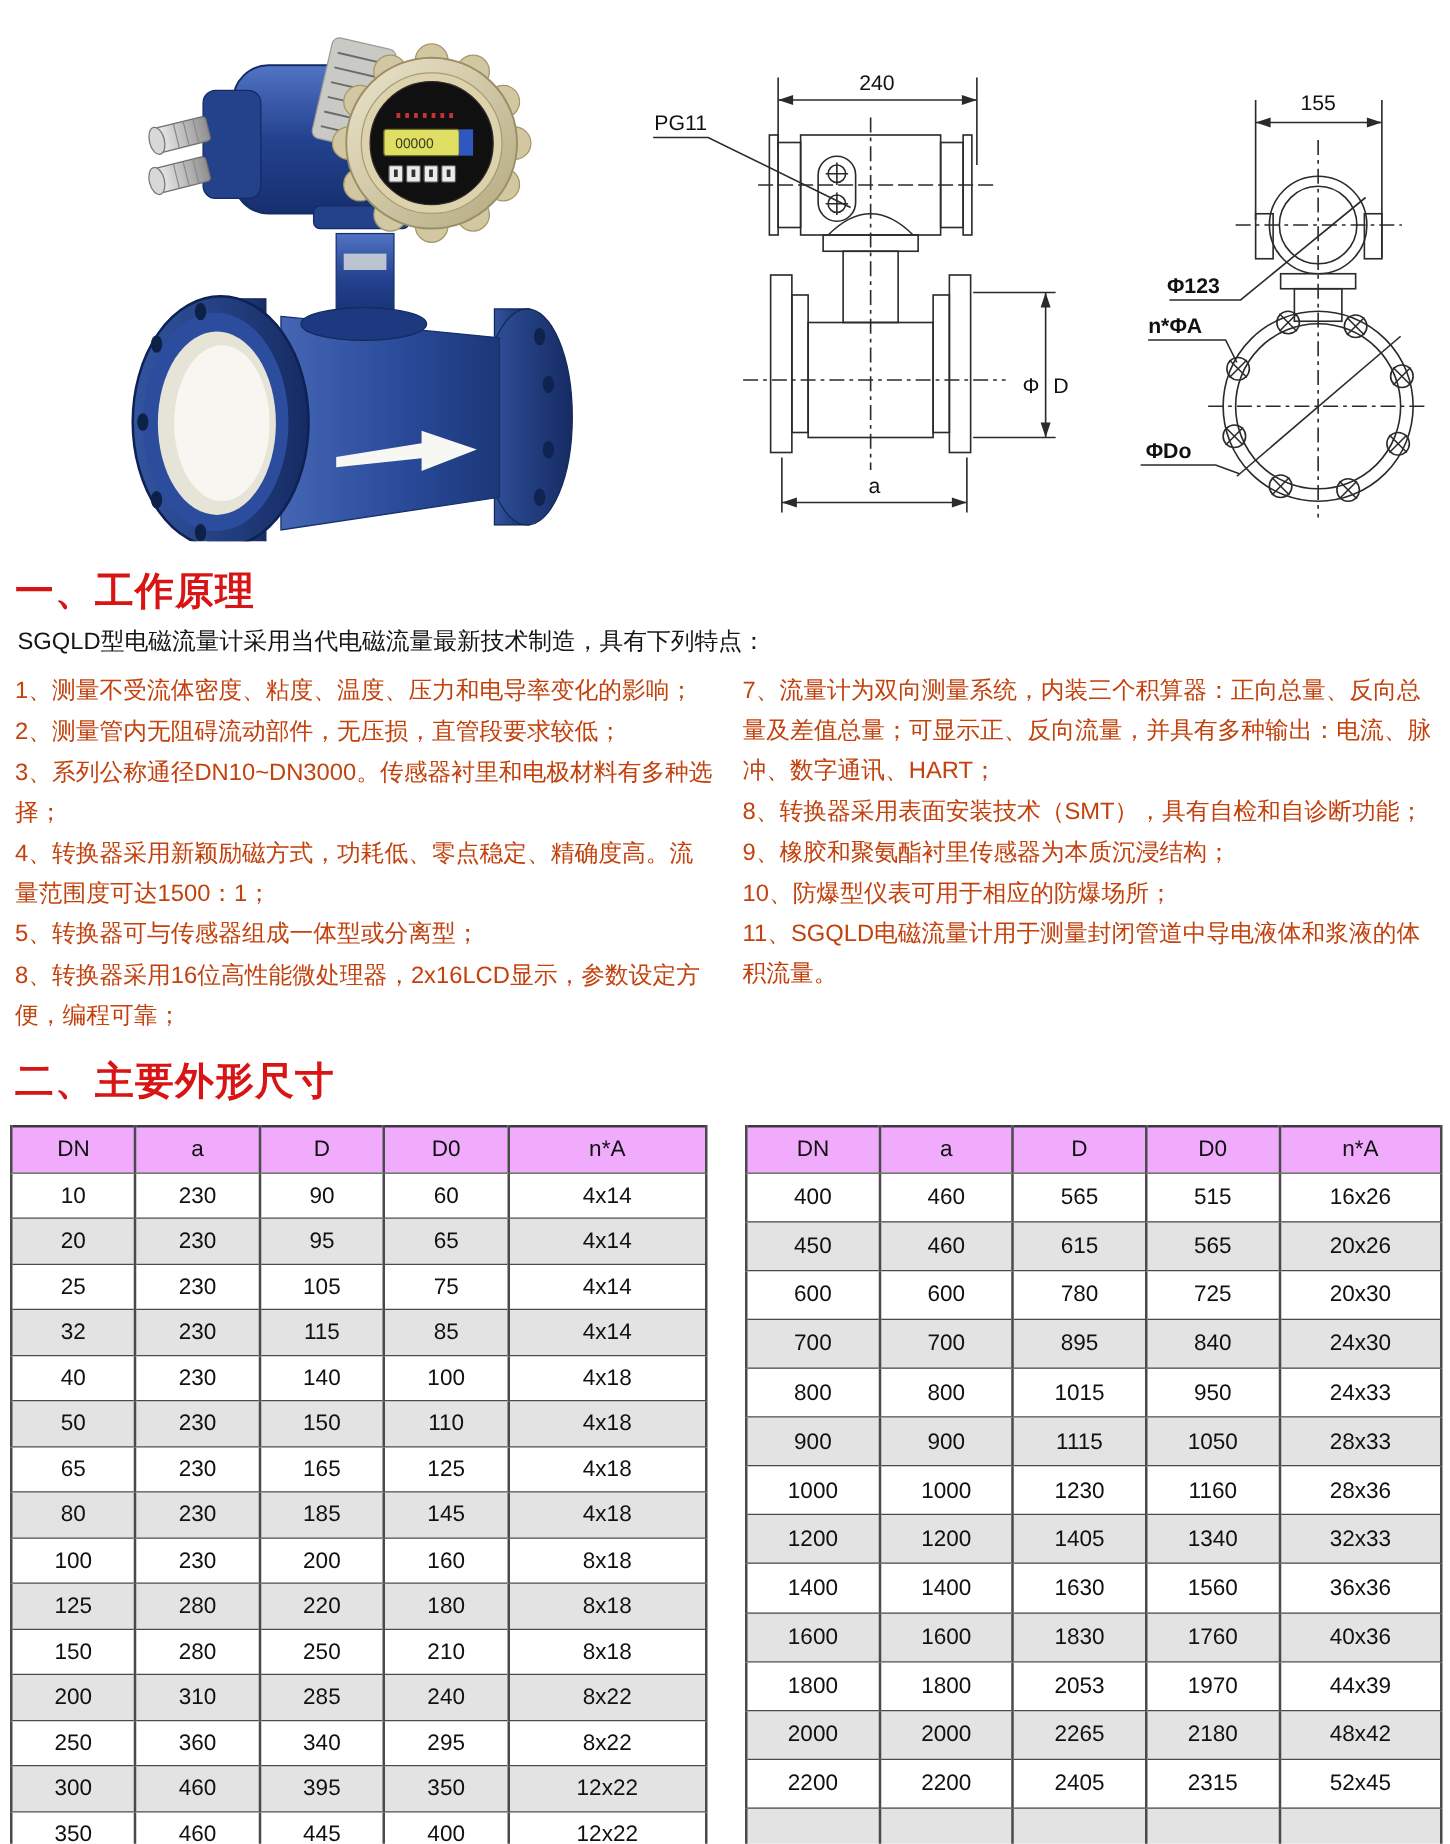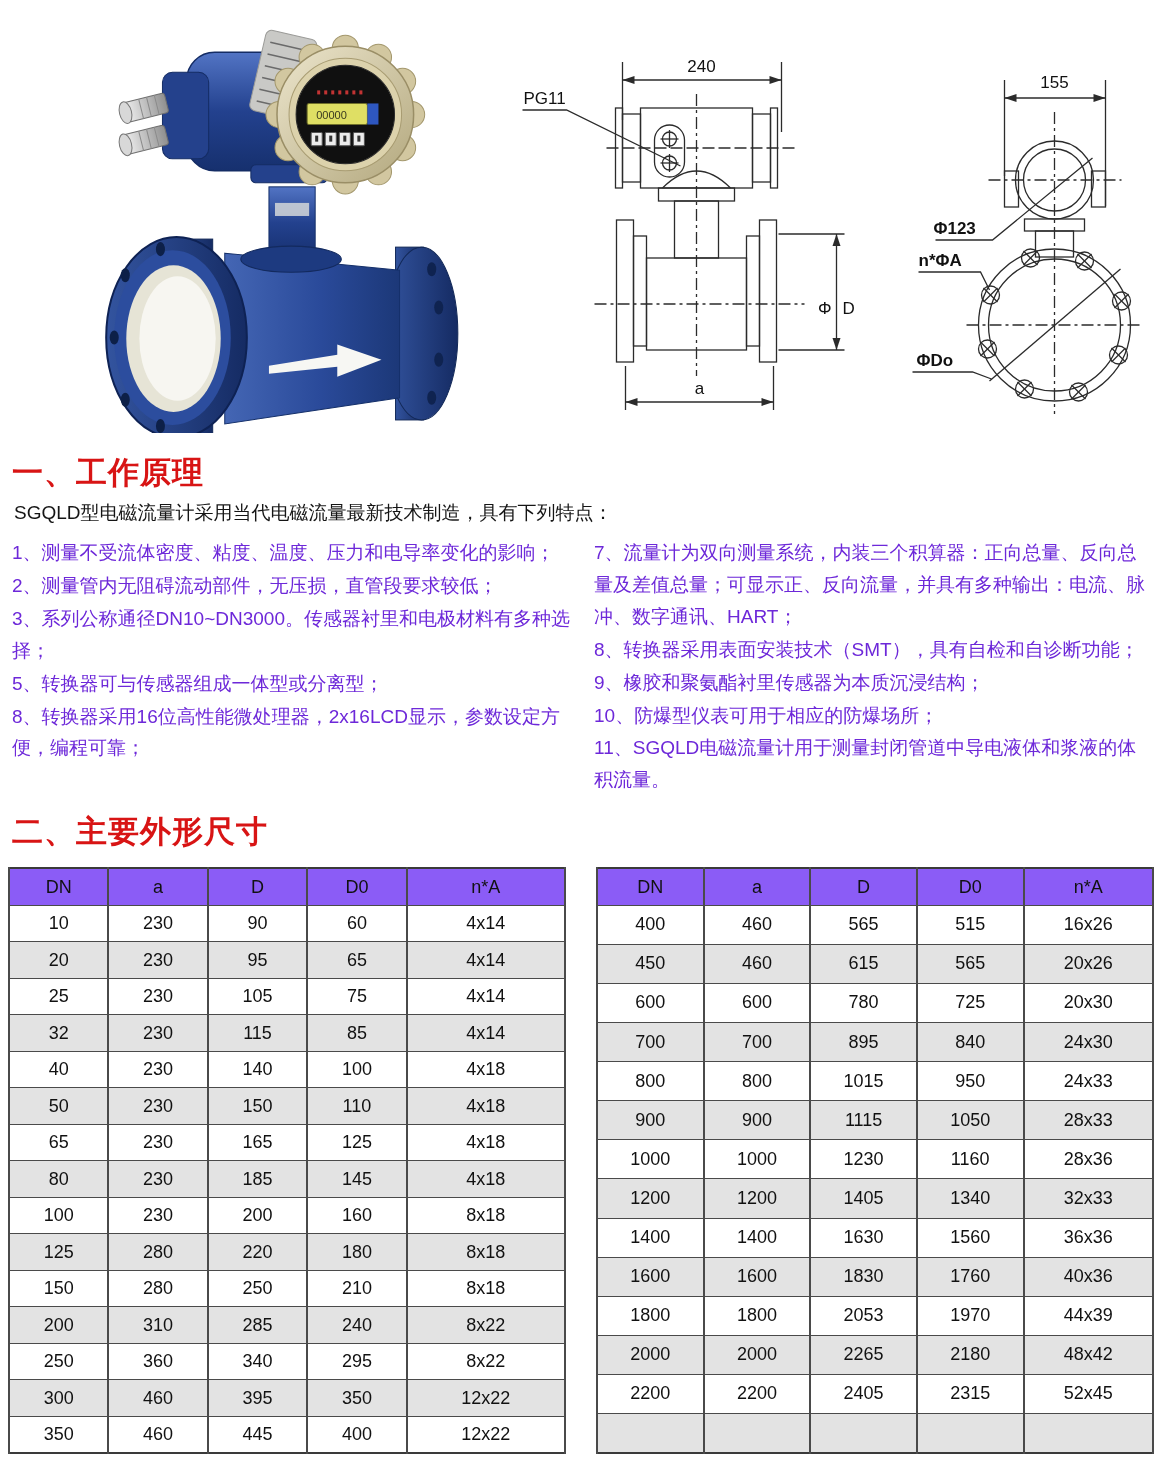--- a/index.html
+++ b/index.html
@@ -22,34 +22,34 @@
   .arrow{fill:#2b2b2b;stroke:none;}
 
   
   h2.sec{
     color:#d81414;font-size:31px;font-weight:bold;
     margin:14px 0 6px 12px;letter-spacing:1px;
   }
   .intro{font-size:19px;margin:2px 0 10px 14px;color:#151515;}
 
   .features{display:flex;gap:24px;padding:0 8px 0 12px;}
-  .features .col{width:50%;font-size:19px;line-height:1.68;color:#6d28d9;}
+  .features .col{width:50%;font-size:19px;line-height:1.68;color:#c2410c;}
   .features p{margin:1px 0;}
 
   
   .tables{display:flex;gap:30px;padding:8px 6px 0 8px;}
   table.dim{
     flex:1;border-collapse:collapse;text-align:center;
     font-size:18px;color:#111;border:2px solid #3a3a3a;table-layout:fixed;
   }
   table.dim th,table.dim td{
     border:1px solid #4a4a4a;border-left-width:2px;border-right-width:2px;
     height:35.5px;padding:0;font-weight:normal;
   }
-  table.dim thead th{background:#8b5cf6;}
+  table.dim thead th{background:#f0abfc;}
   table.dim tbody tr:nth-child(even) td{background:#e3e3e3;}
 </style>
 </head>
 <body>
 
 <div class="page">
 
   <div class="figures">
 
     <div class="fig-photo">
@@ -342,20 +342,21 @@
   </div>
 
   <h2 class="sec">一、工作原理</h2>
   <p class="intro">SGQLD型电磁流量计采用当代电磁流量最新技术制造，具有下列特点：</p>
 
   <div class="features">
     <div class="col">
       <p>1、测量不受流体密度、粘度、温度、压力和电导率变化的影响；</p>
       <p>2、测量管内无阻碍流动部件，无压损，直管段要求较低；</p>
       <p>3、系列公称通径DN10~DN3000。传感器衬里和电极材料有多种选择；</p>
+      <p>4、转换器采用新颖励磁方式，功耗低、零点稳定、精确度高。流量范围度可达1500：1；</p>
       <p>5、转换器可与传感器组成一体型或分离型；</p>
       <p>8、转换器采用16位高性能微处理器，2x16LCD显示，参数设定方便，编程可靠；</p>
     </div>
     <div class="col">
       <p>7、流量计为双向测量系统，内装三个积算器：正向总量、反向总量及差值总量；可显示正、反向流量，并具有多种输出：电流、脉冲、数字通讯、HART；</p>
       <p>8、转换器采用表面安装技术（SMT），具有自检和自诊断功能；</p>
       <p>9、橡胶和聚氨酯衬里传感器为本质沉浸结构；</p>
       <p>10、防爆型仪表可用于相应的防爆场所；</p>
       <p>11、SGQLD电磁流量计用于测量封闭管道中导电液体和浆液的体积流量。</p>
     </div>

